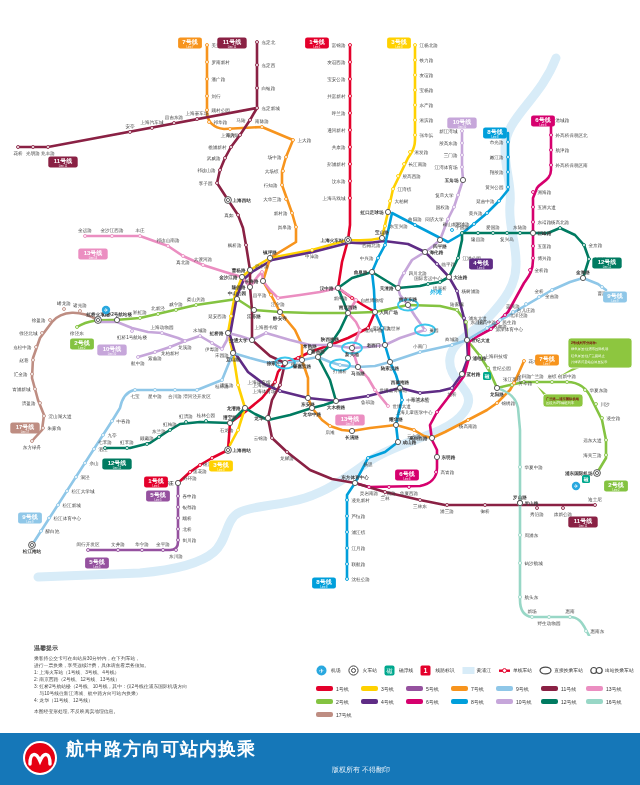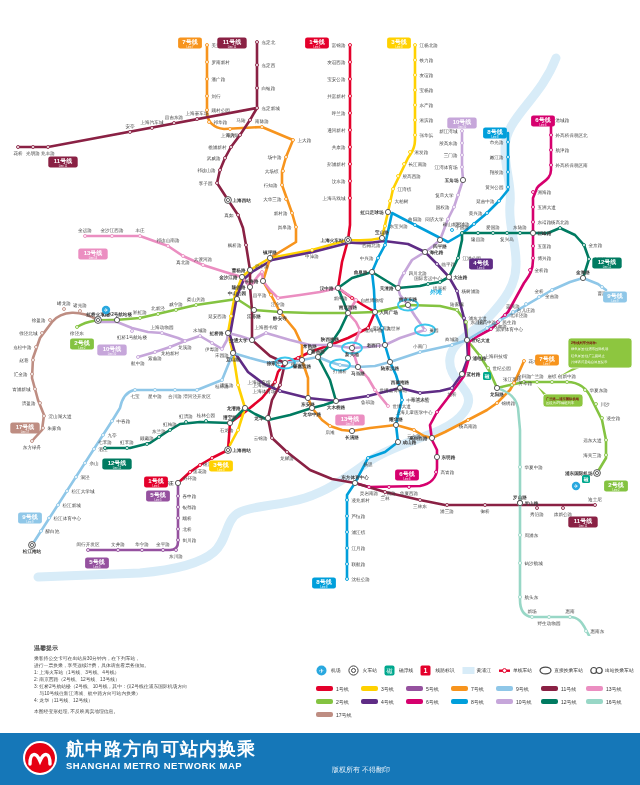--- a/index.html
+++ b/index.html
@@ -1649,18 +1649,17 @@
 
 <div class="footer">
   <svg class="flogo" viewBox="0 0 36 36">
     <circle cx="18" cy="18" r="17" fill="#fff"></circle>
     <circle cx="18" cy="18" r="15" fill="#E60012"></circle>
     <path d="M8,24 C8,12 14,12 18,21 C22,12 28,12 28,24" fill="none" stroke="#fff" stroke-width="3.4" stroke-linecap="round"></path>
     <path d="M12,24 C12,18 15,18 18,23 C21,18 24,18 24,24" fill="none" stroke="#E60012" stroke-width="0"></path>
   </svg>
   <div class="ftitles">
     <div class="cn">航中路方向可站内换乘</div>
-    <div class="en">SHANGHAI METRO NETWORK MAP</div>
   </div>
   <div class="fcopy">版权所有  不得翻印</div>
 </div>
 
 </div>
 
 </body></html>

